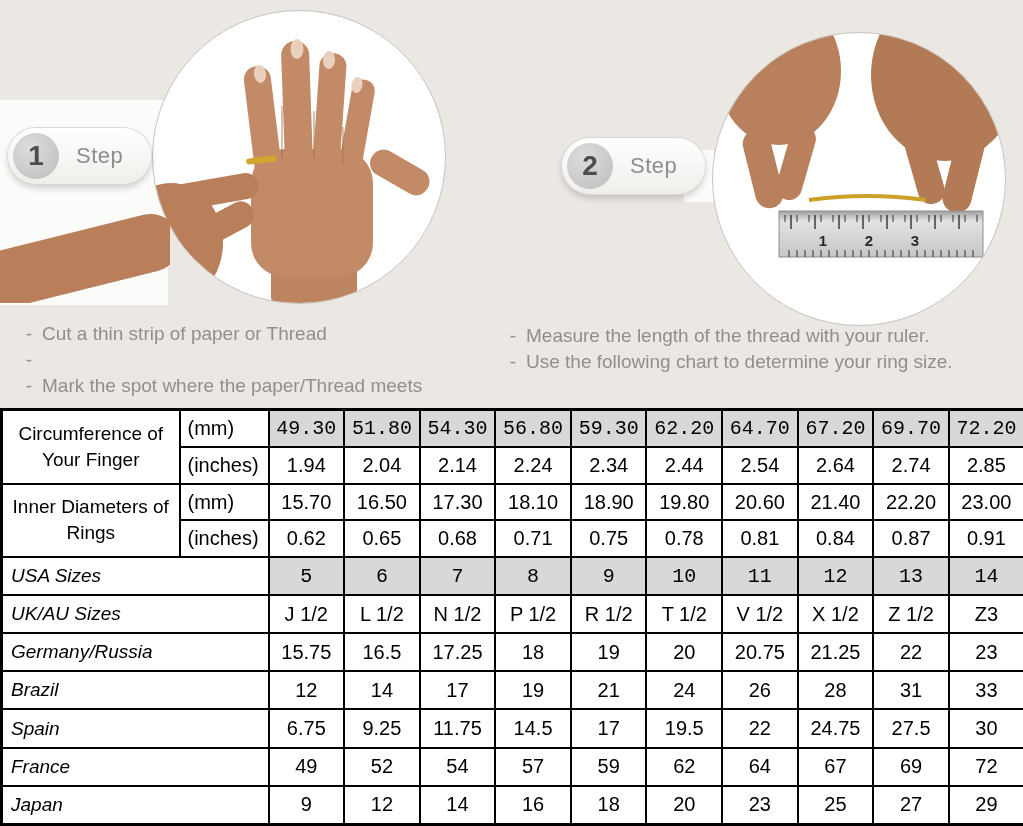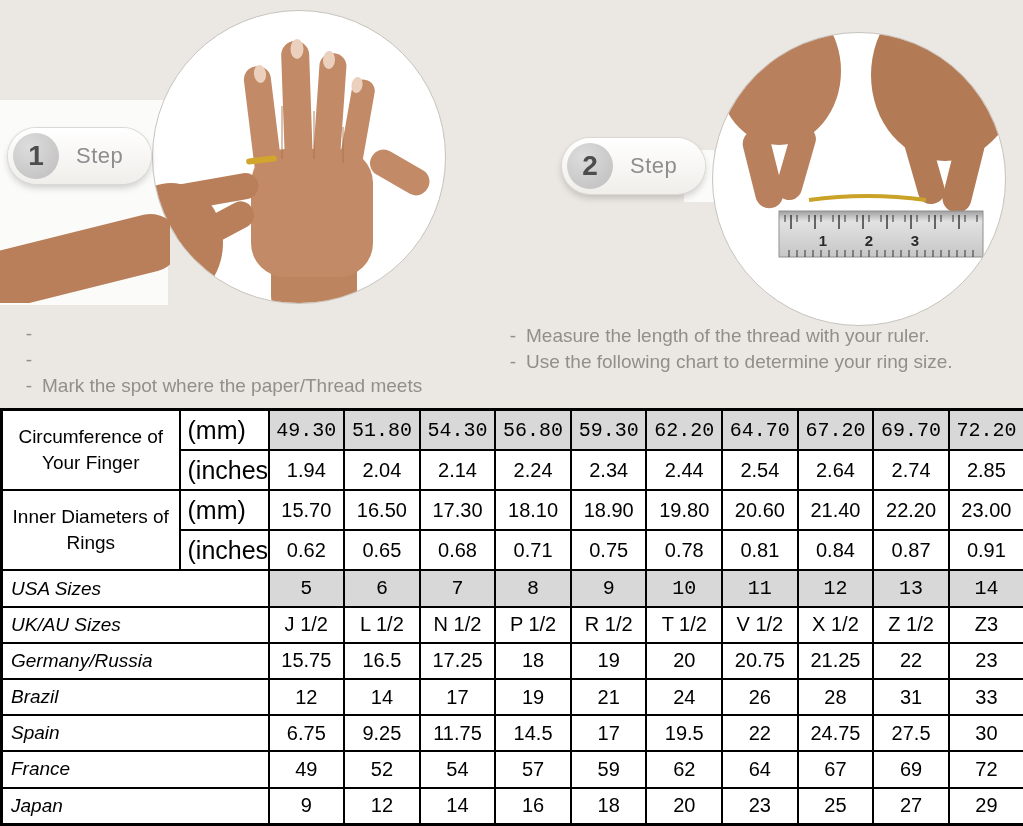--- a/index.html
+++ b/index.html
@@ -55,21 +55,21 @@
     font-size:20px;color:#000;border:3px solid #000;
   }
   #size-table td{
     border:2px solid #000;padding:0;text-align:center;vertical-align:middle;
     overflow:hidden;white-space:nowrap;
   }
   #size-table tr.sub td{border-top-width:1px;}
   #size-table td.shaded{background:#d8d8d8;font-family:Liberation Mono, monospace;}
   #size-table td.row-label{font-size:19px;line-height:26px;white-space:normal;}
   #size-table td.row-label.left{text-align:left;padding-left:8px;font-style:italic;}
-  #size-table td.unit-cell{text-align:left;padding-left:7px;font-size:25px;}
+  #size-table td.unit-cell{text-align:left;padding-left:7px;font-size:20px;}
 </style>
 </head>
 <body>
 
 <div class="photo-strip" id="strip1"></div>
 <div class="photo-strip" id="strip2"></div>
 
 <div class="circle" id="circle1">
   <svg viewBox="0 0 292 292">
 
@@ -139,20 +139,21 @@
   <div class="step-label">Step</div>
 </div>
 <div class="step-badge" id="badge2">
   <div class="step-num">2</div>
   <div class="step-label">Step</div>
 </div>
 
 <ul class="instructions" id="instructions-left">
     <li>
       <span class="dash">-</span>
+      <span>Cut a thin strip of paper or Thread</span>
     </li>
     <li>
       <span class="dash">-</span>
     </li>
     <li>
       <span class="dash">-</span>
       <span>Mark the spot where the paper/Thread meets</span>
     </li>
   </ul>
 <ul class="instructions" id="instructions-right">

